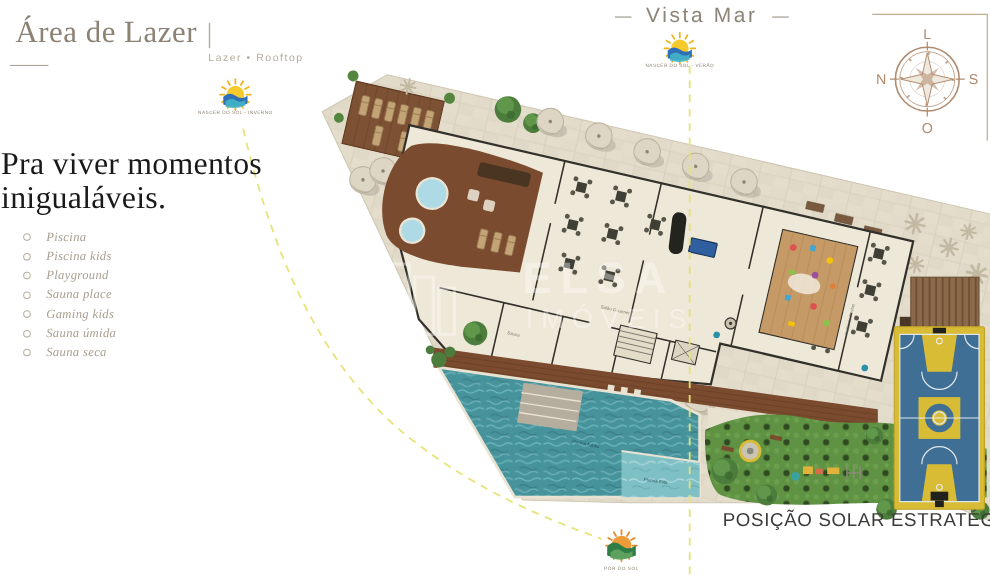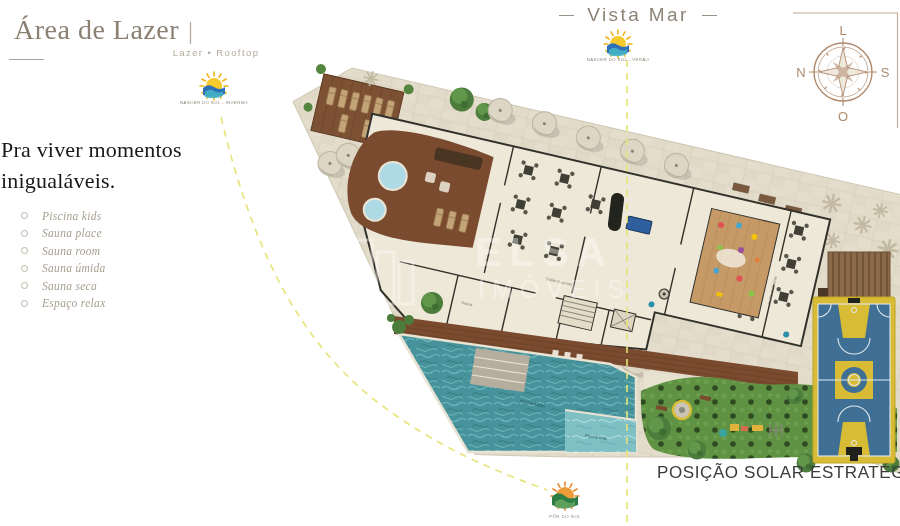--- a/index.html
+++ b/index.html
@@ -9,27 +9,27 @@
   .plan-canvas{position:absolute;inset:0;}
 
   
   .title-block{position:absolute;left:14px;top:14px;color:#8c8173;
                font-family:"Liberation Serif",serif;}
   .title-row{display:flex;align-items:baseline;gap:9px;letter-spacing:.5px;}
   .title-main{font-size:28px;}
   .title-sep{font-size:25px;color:#b3aa9c;font-weight:200;}
   .title-area{font-size:27px;}
   .title-area sup{font-size:13px;}
-  .subtitle{position:absolute;left:142px;top:33px;width:120px;text-align:center;
+  .subtitle{position:absolute;left:142px;top:33px;width:120px;text-align:right;
             font-family:"Liberation Sans",sans-serif;font-size:9.5px;letter-spacing:1.4px;
             color:#b3aa9c;}
   .title-divider{position:absolute;left:9px;top:59px;width:35px;height:1px;background:#a9a49a;}
 
   .headline{position:absolute;left:1px;top:134px;font-family:"Liberation Serif",serif;
-            font-size:22px;line-height:31px;color:#191919;letter-spacing:.2px;}
+            font-size:29px;line-height:31px;color:#191919;letter-spacing:.2px;}
 
   .amenities{position:absolute;left:21px;top:207px;margin:0;padding:0;list-style:none;}
   .amenity{height:17.5px;display:flex;align-items:center;gap:14px;}
   .bullet{width:5px;height:5px;border:1.1px solid #bcb3a4;border-radius:50%;flex:0 0 auto;}
   .amenity-label{font-family:"Liberation Serif",serif;font-style:italic;font-size:11.5px;
                  color:#a79e90;letter-spacing:.3px;white-space:nowrap;}
 
   
   .vista-mar{position:absolute;left:540px;top:4px;width:196px;display:flex;align-items:center;
              justify-content:center;gap:13px;color:#8d8478;}
@@ -394,54 +394,58 @@
   </div>
   <div class="title-divider"></div>
 
   <div class="headline">
     <div>Pra viver momentos</div>
     <div>inigualáveis.</div>
   </div>
 
   <ul class="amenities">
 
+      <li class="amenity">
+        <span class="bullet"></span>
+        <span class="amenity-label">Piscina</span>
+      </li>
 
       <li class="amenity">
         <span class="bullet"></span>
         <span class="amenity-label">Piscina kids</span>
       </li>
 
 
+      <li class="amenity">
+        <span class="bullet"></span>
+        <span class="amenity-label">Playground</span>
+      </li>
 
       <li class="amenity">
         <span class="bullet"></span>
         <span class="amenity-label">Sauna place</span>
       </li>
 
       <li class="amenity">
         <span class="bullet"></span>
-        <span class="amenity-label">Sauna room</span>
+        <span class="amenity-label">Gaming kids</span>
       </li>
 
       <li class="amenity">
         <span class="bullet"></span>
         <span class="amenity-label">Sauna úmida</span>
       </li>
 
       <li class="amenity">
         <span class="bullet"></span>
         <span class="amenity-label">Sauna seca</span>
       </li>
 
 
 
-      <li class="amenity">
-        <span class="bullet"></span>
-        <span class="amenity-label">Espaço relax</span>
-      </li>
 
 
     </ul>
 
   <div class="vista-mar">
     <span class="vm-dash"></span>
     <span class="vista-mar-label">Vista Mar</span>
     <span class="vm-dash"></span>
   </div>
 

